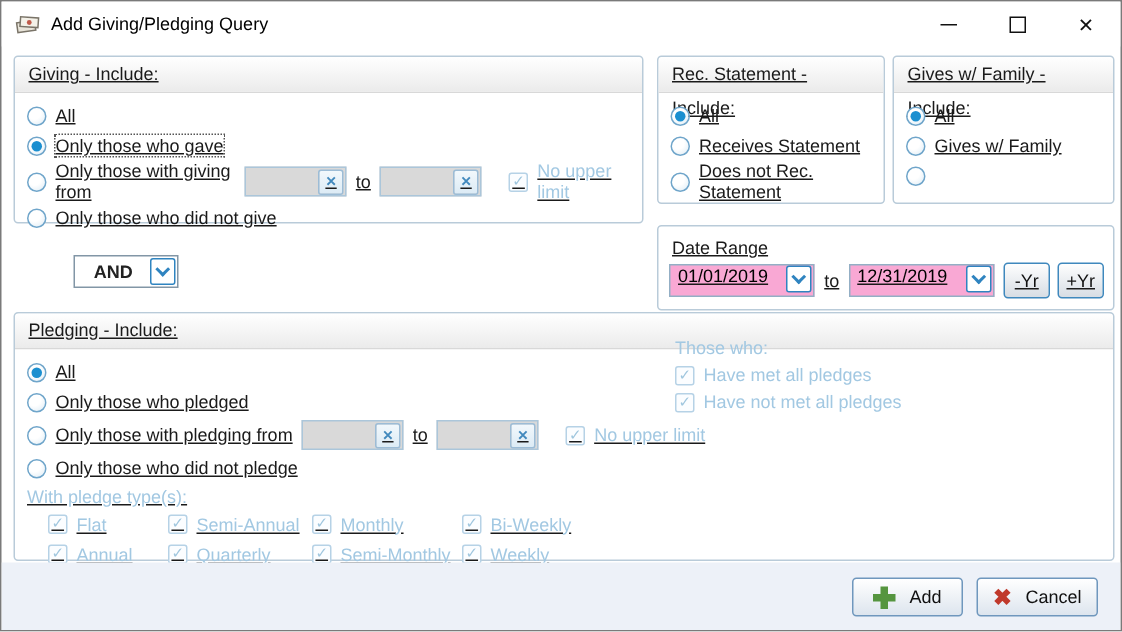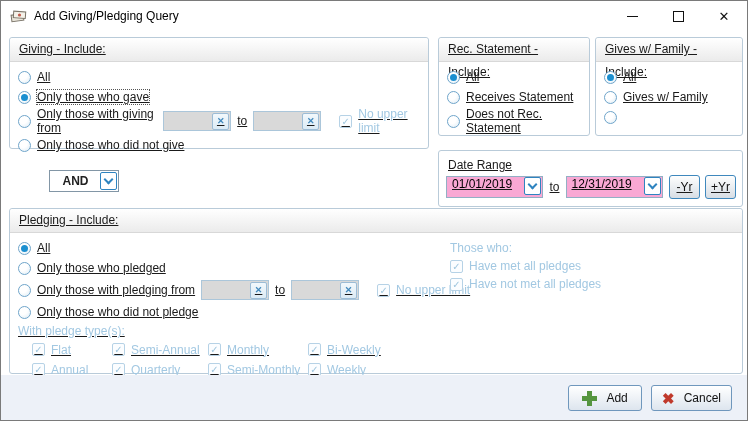--- a/index.html
+++ b/index.html
@@ -48,21 +48,21 @@
   .chev-btn{flex:none;width:17px;height:18px;border:1px solid #2f84c0;border-radius:2px;background:#fff;
     box-sizing:border-box;display:flex;align-items:center;justify-content:center;}
   .chev-glyph{width:5px;height:5px;border-right:2px solid #2f84c0;border-bottom:2px solid #2f84c0;
     transform:rotate(45deg);margin-top:-3px;}
   .datefield{width:104px;height:22px;border:1px solid #93afc5;background:#f9a8d4;box-sizing:border-box;
     display:flex;padding:0 1px;}
   .date-text{flex:1;padding-left:4px;color:#000;}
   .yr-btn{width:31px;height:24px;border:1px solid #3f88bd;border-radius:3px;
     background:linear-gradient(#fefefe,#d7dde4);display:flex;align-items:center;justify-content:center;color:#111;box-sizing:border-box;}
   
-  .those-col{position:absolute;left:440px;top:32px;}
+  .those-col{position:absolute;left:440px;top:16px;}
   .those-col .row{min-height:18px;}
   .types-label{padding:2px 8px 1px 8px;}
   .types-grid{display:grid;grid-template-columns:80px 96px 100px auto;row-gap:1px;padding:1px 8px 0 22px;}
   .types-grid .row{min-height:19px;}
   
   .footer{position:absolute;left:0;top:374px;width:100%;height:46px;background:#edf1f8;
     display:flex;align-items:center;justify-content:flex-end;gap:9px;padding-right:15px;box-sizing:border-box;}
   .btn{height:26px;min-width:74px;border:1px solid #6f97bd;border-radius:3px;
     background:linear-gradient(#ffffff,#dde5ee);display:flex;align-items:center;justify-content:center;gap:9px;
     color:#111;box-sizing:border-box;padding:0 10px;}

